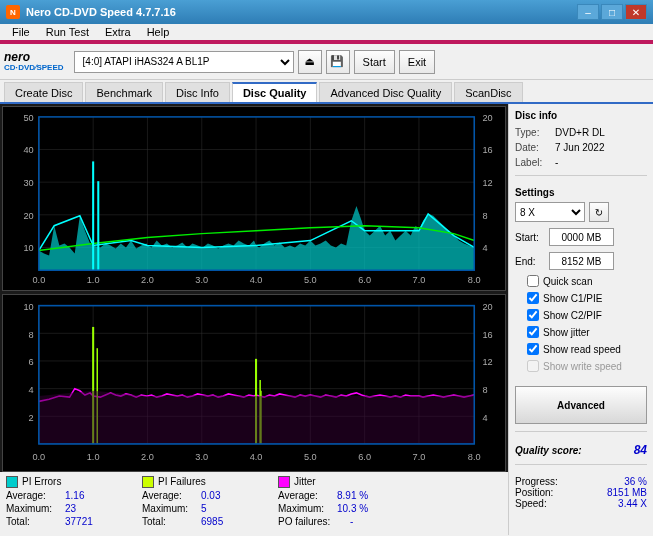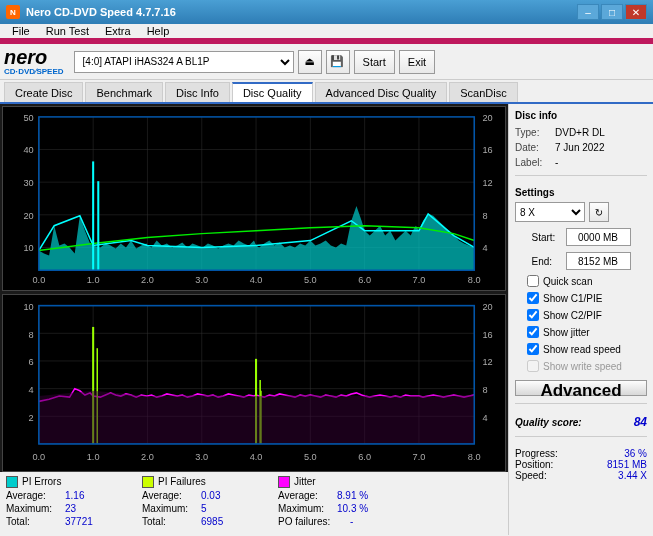--- a/index.html
+++ b/index.html
@@ -22,37 +22,37 @@
     .titlebar-controls { display: flex; gap: 2px; }
     .titlebar-btn { width: 22px; height: 16px; background: #5ba8d9; border: 1px solid #3a88bb; color: white; font-size: 10px; cursor: pointer; display: flex; align-items: center; justify-content: center; }
     .titlebar-btn.close { background: #c0392b; }
 
     
     .menubar {
       background: #f0f0f0;
       height: 20px;
       display: flex;
       align-items: center;
-      border-bottom: 6px solid #be185d;
+      border-bottom: 4px solid #be185d;
       padding: 0 4px;
     }
     .menu-item { padding: 0 8px; height: 100%; display: flex; align-items: center; cursor: pointer; font-size: 11px; }
 
     
     .toolbar {
       background: #f0f0f0;
       height: 36px;
       display: flex;
       align-items: center;
       padding: 2px 4px;
       border-bottom: 1px solid #ccc;
       gap: 4px;
     }
     .nero-logo { display: flex; flex-direction: column; margin-right: 6px; }
-    .nero-text { color: #000; font-size: 20px; font-weight: bold; line-height: 1; font-style: italic; }
+    .nero-text { color: #000; font-size: 12px; font-weight: bold; line-height: 1; font-style: italic; }
     .nero-sub { color: #0066cc; font-size: 8px; font-weight: bold; }
 
     .drive-select {
       height: 22px;
       border: 1px solid #999;
       background: white;
       padding: 0 4px;
       font-size: 10px;
       width: 220px;
     }
@@ -83,21 +83,21 @@
       background: #e0e0e0;
       cursor: pointer;
       font-size: 11px;
       margin-right: 2px;
       height: 20px;
       display: flex; align-items: center;
     }
     .tab.active {
       background: white;
       border-top: 2px solid #316ac5;
-      font-weight: normal;
+      font-weight: bold;
     }
 
     
     .main-content {
       display: flex;
       height: calc(536px - 24px - 20px - 36px - 24px - 1px);
       background: #1a1a1a;
     }
 
     .chart-wrapper {
@@ -131,35 +131,35 @@
     .info-row { display: flex; gap: 2px; font-size: 10px; }
     .info-key { color: #444; min-width: 38px; }
     .info-val { color: #000; }
     .info-val.blue { color: #0000cc; }
 
     .settings-title { font-weight: bold; font-size: 10px; margin-top: 4px; }
     .speed-row { display: flex; gap: 4px; align-items: center; }
     .speed-select { height: 20px; border: 1px solid #999; background: white; font-size: 10px; width: 70px; }
     .refresh-btn { width: 20px; height: 20px; border: 1px solid #999; background: linear-gradient(to bottom, #fdfdfd, #e8e8e8); cursor: pointer; display: flex; align-items: center; justify-content: center; font-size: 10px; }
 
-    .mb-row { display: flex; align-items: center; gap: 4px; margin-top: 2px; justify-content: center; }
+    .mb-row { display: flex; align-items: center; gap: 4px; margin-top: 2px; }
     .mb-label { font-size: 10px; min-width: 30px; }
     .mb-input { width: 65px; height: 18px; border: 1px solid #999; background: white; font-size: 10px; text-align: center; }
 
     .checkbox-row { display: flex; align-items: center; gap: 4px; font-size: 10px; margin-top: 1px; padding-left: 12px; }
     .checkbox-row input { width: 12px; height: 12px; }
 
     .advanced-btn {
       width: 100%;
-      height: 16px;
+      height: 38px;
       border: 1px solid #999;
       background: linear-gradient(to bottom, #fdfdfd, #d8d8d8);
       cursor: pointer;
-      font-size: 17px;
-      margin-top: 4px;
+      font-size: 10px;
+      margin-top: 10px;
       font-weight: bold;
     }
 
     .quality-row { display: flex; justify-content: space-between; align-items: center; margin-top: 4px; font-size: 10px; font-weight: bold; font-style: italic; }
     .quality-num { color: #0000cc; font-size: 12px; font-weight: bold; }
 
     .progress-section { margin-top: 4px; }
     .prog-row { display: flex; justify-content: space-between; font-size: 10px; }
     .prog-val { color: #0000cc; }
 

